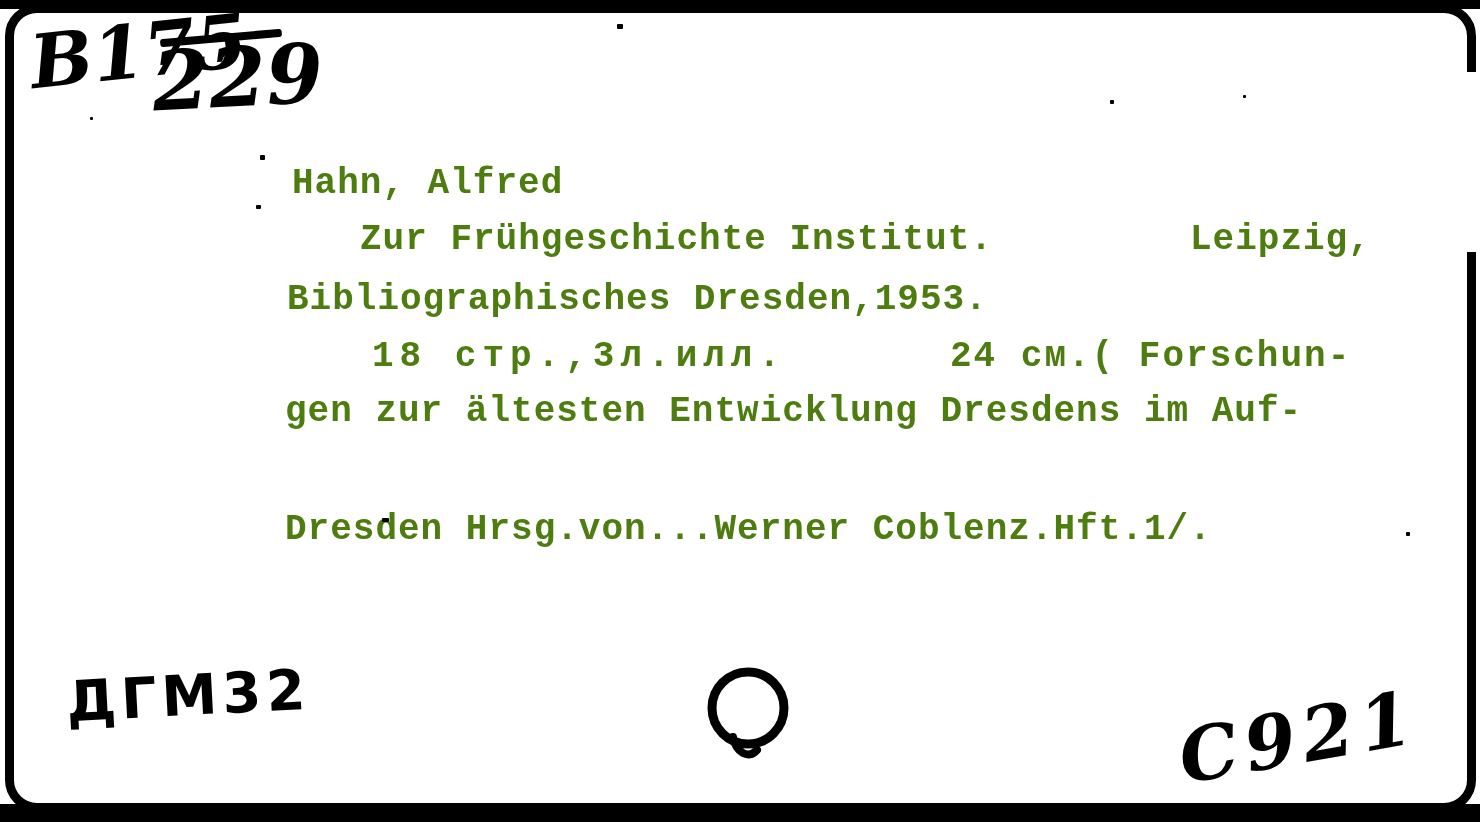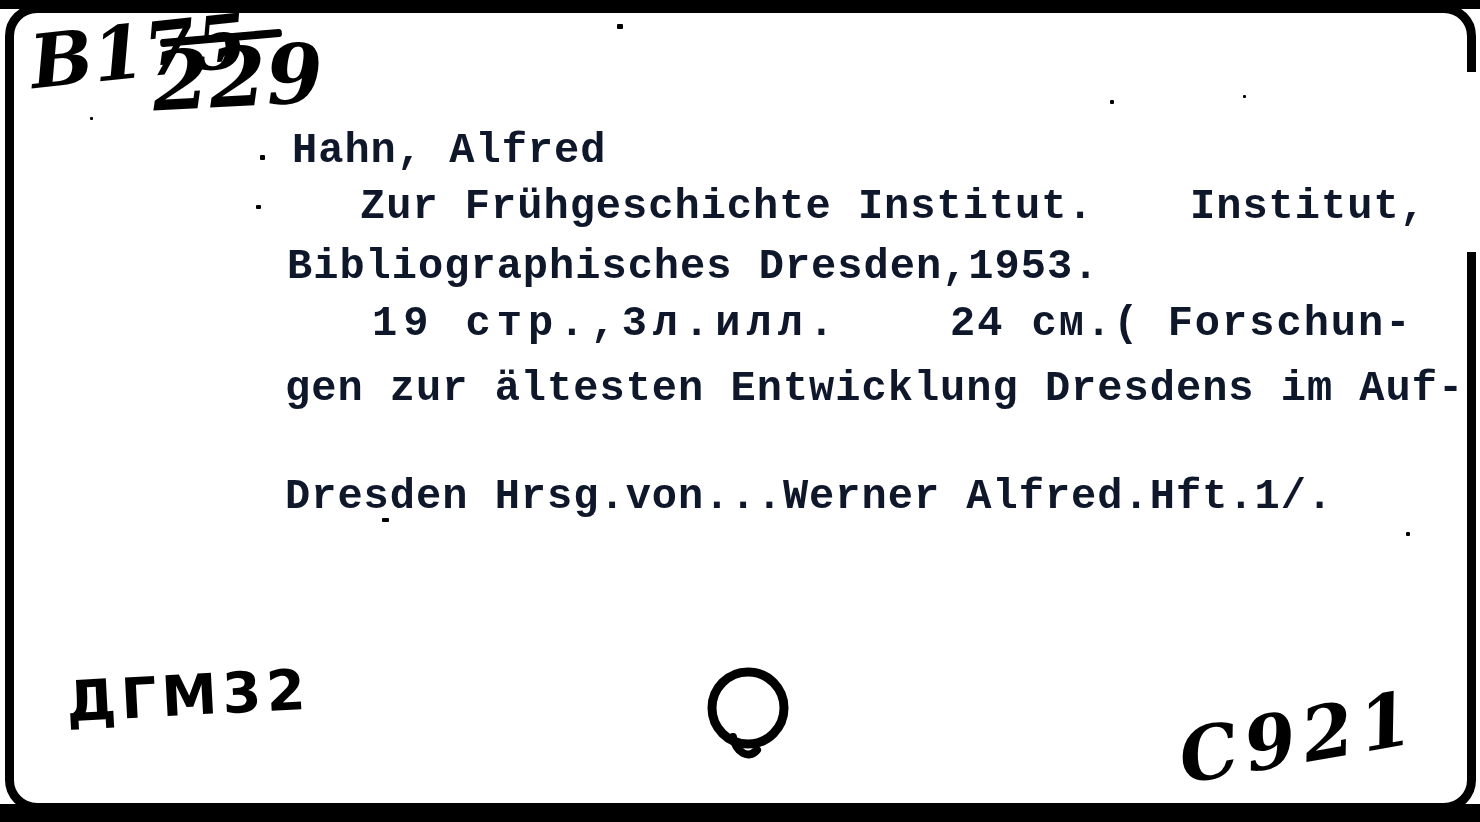--- a/index.html
+++ b/index.html
@@ -40,25 +40,26 @@
     position: absolute;
     left: 1450px; top: 72px;
     width: 30px; height: 180px;
     background: #ffffff;
   }
   
   .tw {
     position: absolute;
     font-family: "Liberation Mono", monospace;
     font-weight: bold;
-    font-size: 42px;
+    font-size: 36px;
     line-height: 1;
-    color: #0f172a;
+    color: #4d7c0f;
     white-space: nowrap;
     letter-spacing: 1px;
+    margin-top: 36px;
   }
   .tw.wide { letter-spacing: 6px; }
   .tw.semiwide { letter-spacing: 2px; font-family: Liberation Mono, monospace; }
   
   .hw-serif {
     position: absolute;
     font-family: "DejaVu Serif", serif;
     font-style: italic;
     font-weight: bold;
     color: #000;
@@ -124,29 +125,29 @@
   <div class="card-frame"></div>
   <div class="border-gap"></div>
 
   <div class="hw-serif call-prefix">B175</div>
   <div class="call-overline"></div>
   <div class="hw-serif call-number">229</div>
 
   <div class="tw" style="left:292px; top:130px;">Hahn, Alfred</div>
 
   <div class="tw" style="left:360px; top:186px;">Zur Frühgeschichte Institut.</div>
-  <div class="tw" style="left:1190px; top:186px;">Institut,</div>
+  <div class="tw" style="left:1190px; top:186px;">Leipzig,</div>
 
   <div class="tw" style="left:287px; top:246px;">Bibliographisches Dresden,1953.</div>
 
-  <div class="tw wide" style="left:372px; top:303px;">19 стр.,3л.илл.</div>
+  <div class="tw wide" style="left:372px; top:303px;">18 стр.,3л.илл.</div>
   <div class="tw semiwide" style="left:950px; top:303px;">24 см.( Forschun-</div>
 
-  <div class="tw" style="left:285px; top:368px;">gen zur ältesten Entwicklung Dresdens im Auf-</div>
-  <div class="tw" style="left:285px; top:476px;">Dresden Hrsg.von...Werner Alfred.Hft.1/.</div>
+  <div class="tw" style="left:285px; top:358px;">gen zur ältesten Entwicklung Dresdens im Auf-</div>
+  <div class="tw" style="left:285px; top:476px;">Dresden Hrsg.von...Werner Coblenz.Hft.1/.</div>
 
   <div class="hw-sans annot-left">ДГМ32</div>
   <div class="hw-serif annot-right">C921</div>
 
   <svg class="hole-punch" viewBox="0 0 100 110">
     <circle cx="48" cy="48" r="36" fill="none" stroke="#000" stroke-width="9"></circle>
     <path d="M 33 77 C 36 92, 48 100, 57 90" fill="none" stroke="#000" stroke-width="8" stroke-linecap="round"></path>
   </svg>
 
   <div class="speck" style="left:617px; top:24px; width:6px; height:5px;"></div>

